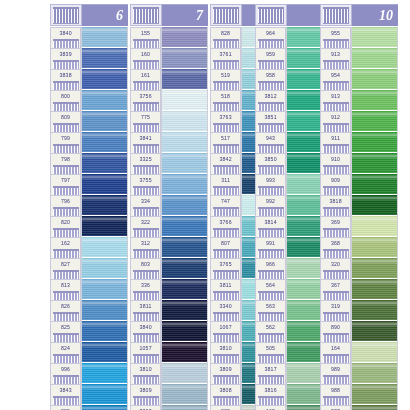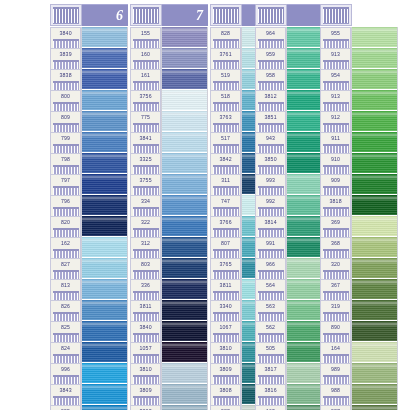--- a/index.html
+++ b/index.html
@@ -718,20 +718,21 @@
             <div class="gloss"></div>
           </div>
         </div>
       </div>
     </div>
     <div class="column" style="left: 320px; top: 4px;">
       <div class="col-header">
         <div class="hdr-tag">
           <div class="bars"></div>
         </div>
+        <div class="hdr-num">10</div>
       </div>
       <div class="rows">
         <div class="labels">
           <div class="lbl">
             <div class="code">955</div>
             <div class="ticks"></div>
           </div>
           <div class="lbl">
             <div class="code">913</div>
             <div class="ticks"></div>

